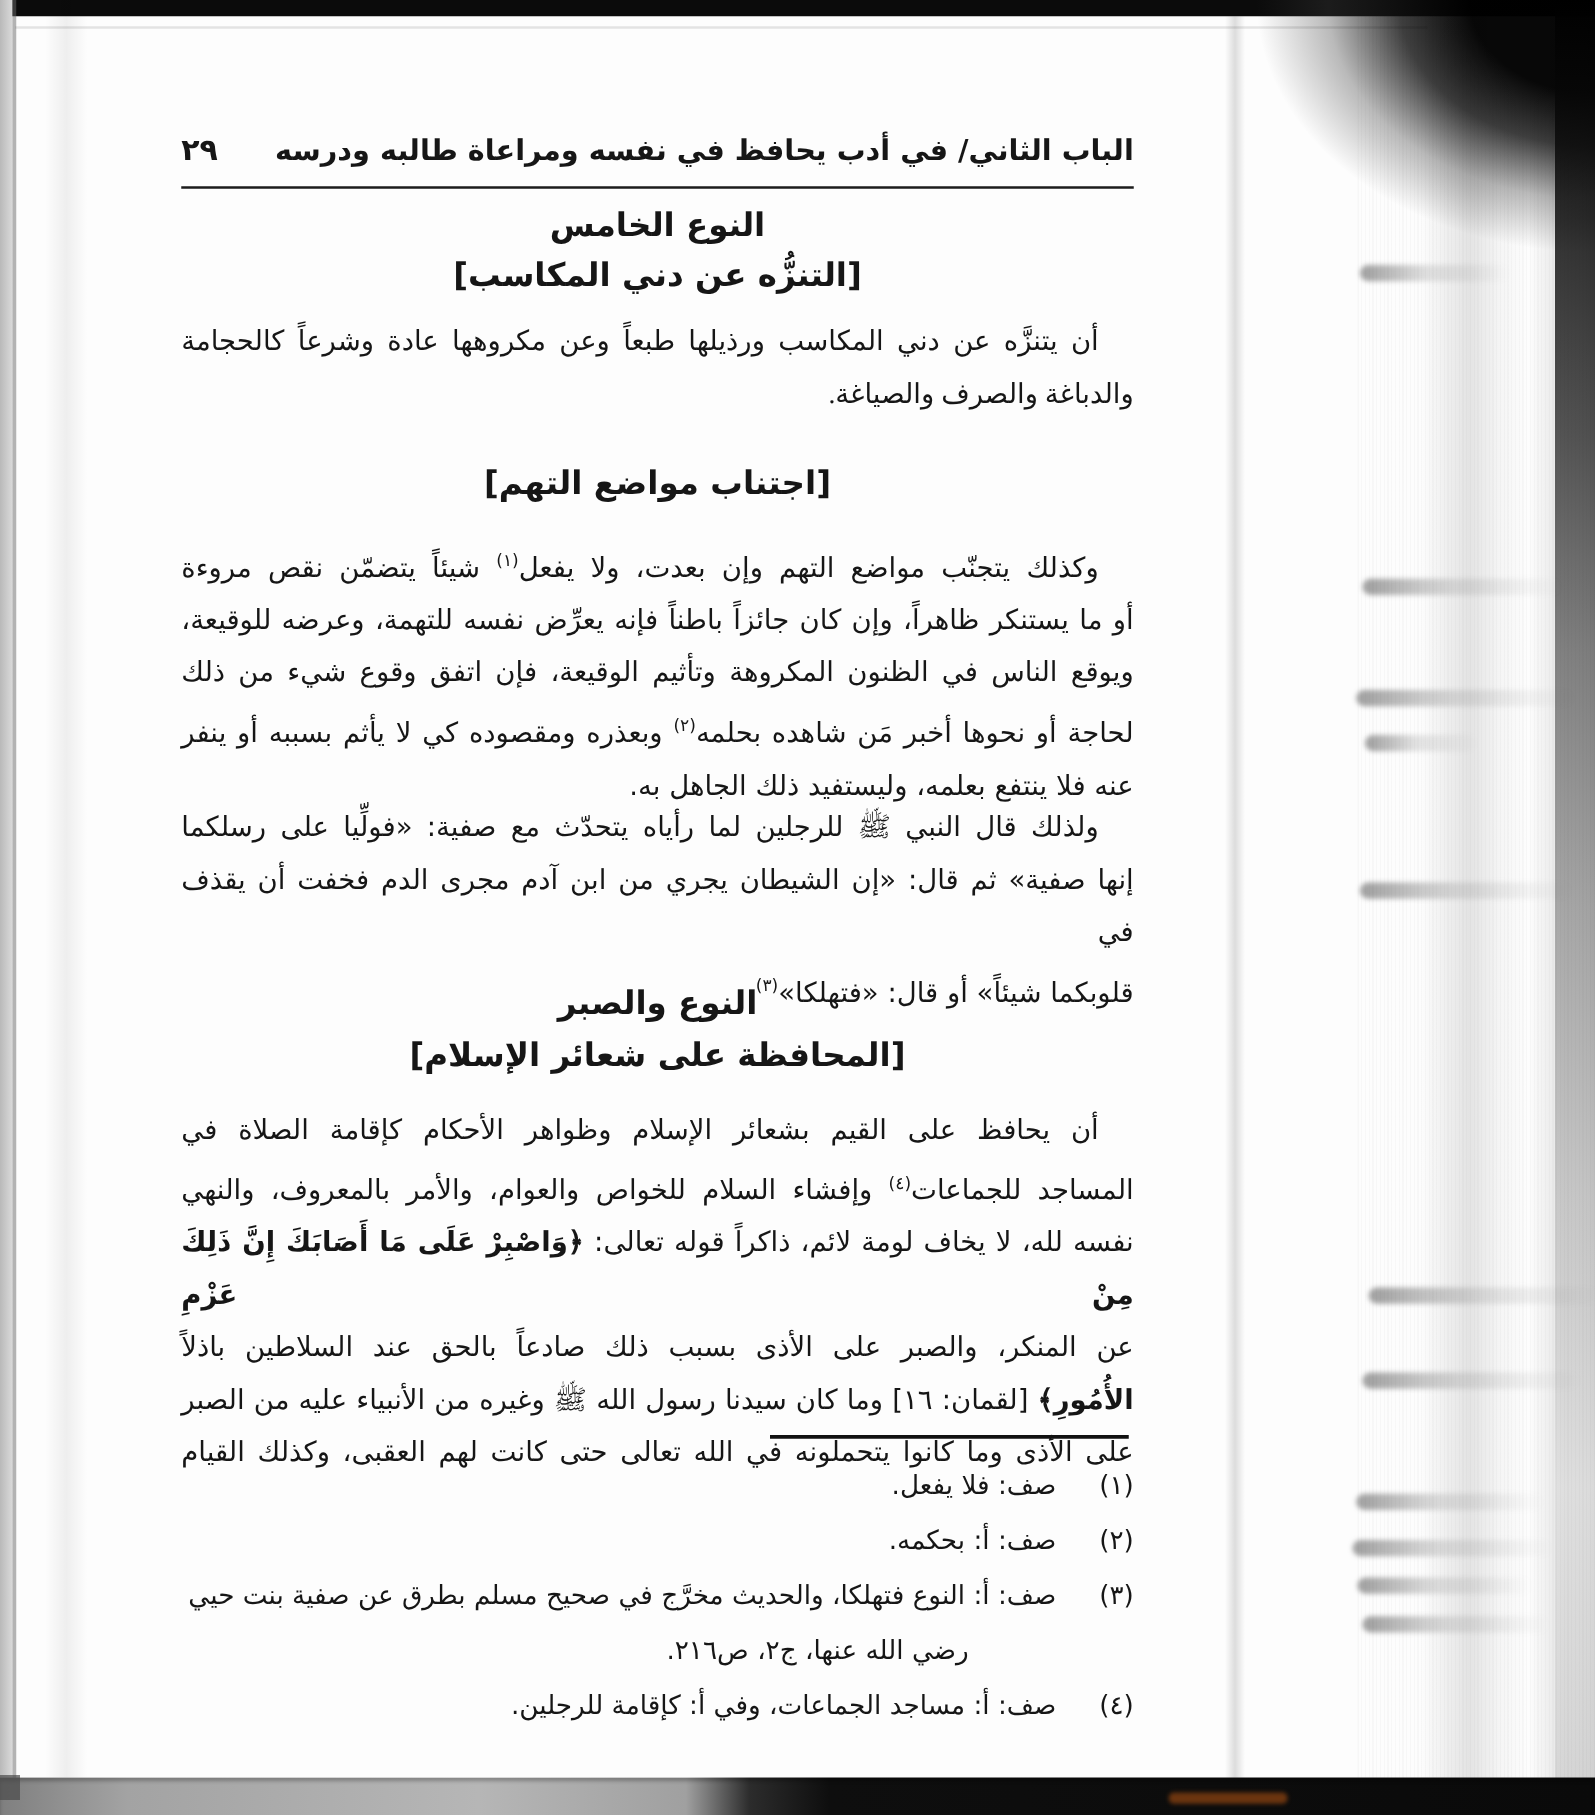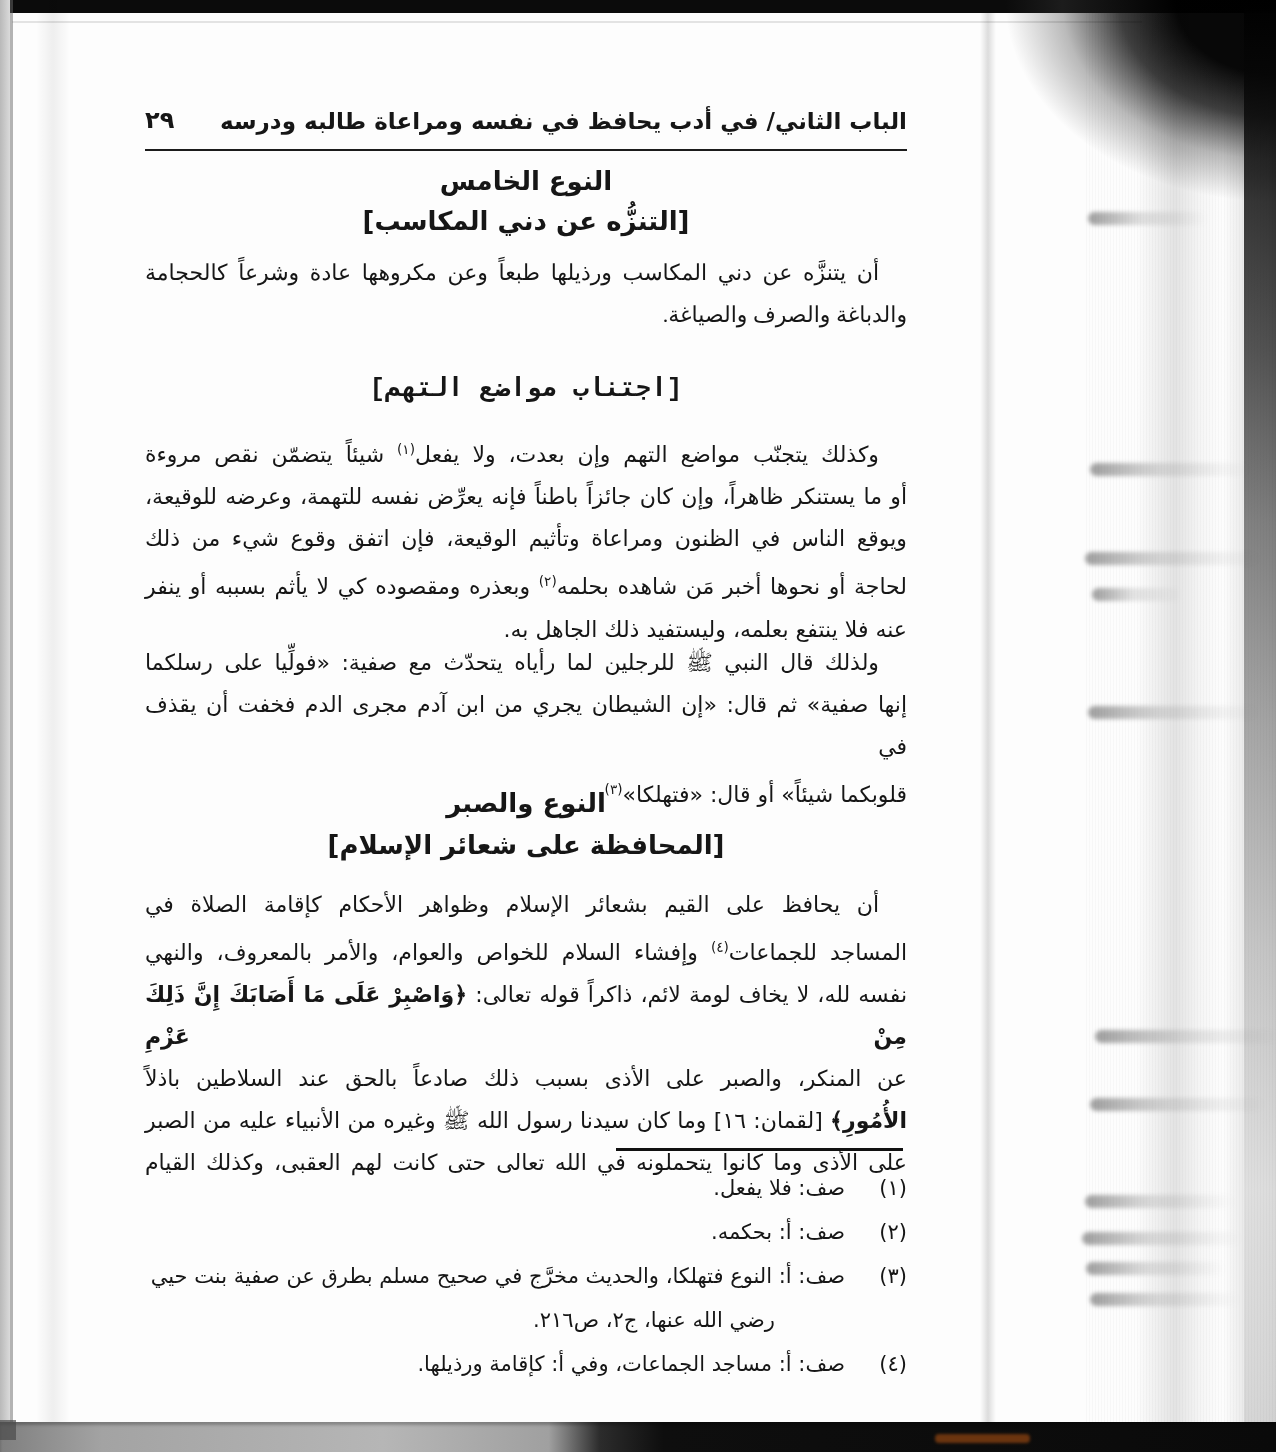--- a/index.html
+++ b/index.html
@@ -35,21 +35,21 @@
     border-radius:4px;filter:blur(1.5px);opacity:.85;}
   .bottom-left-nub{position:absolute;left:0;bottom:12px;width:16px;height:20px;background:#4a4a4a;opacity:.7;}
   
   .abs{position:absolute;}
   .col{left:145px;width:762px;direction:rtl;}
   .hdr{top:106px;display:flex;justify-content:space-between;align-items:flex-end;
     font-weight:bold;font-size:23px;}
   .hdr-num{font-size:24px;}
   .hdr-rule{top:149px;height:0;border-top:2px solid #1c1c1c;}
   .h-center{text-align:center;font-weight:bold;font-size:26px;}
-  .h5{top:166px;} .sub5{top:206px;} .h-avoid{top:372px;font-family:Liberation Mono, monospace;}
+  .h5{top:166px;} .sub5{top:206px;} .h-avoid{top:372px;}
   .h6{top:788px;} .sub6{top:830px;}
   .para{font-size:22px;line-height:42px;}
   .p1{top:252px;font-family:Liberation Serif, serif;} .p2{top:428px;} .p3{top:642px;} .p4{top:884px;}
   .pline{display:block;text-align:justify;text-align-last:justify;white-space:normal;}
   .pline-first{padding-right:28px;}
   .pline-endright{text-align-last:right;}
   sup.fnref{font-size:.62em;vertical-align:super;letter-spacing:-1px;}
   .verse{font-weight:bold;}
   .fn-rule{top:1148px;width:287px;left:616px;border-top:3px solid #111;height:0;}
   .fns{top:1166px;font-size:21px;line-height:44px;}
@@ -100,21 +100,21 @@
   <div class="abs col h-center sub5">[التنزُّه عن دني المكاسب]</div>
   <div class="abs col para p1">
     <span class="pline pline-first">أن يتنزَّه عن دني المكاسب ورذيلها طبعاً وعن مكروهها عادة وشرعاً كالحجامة</span>
     <span class="pline pline-endright">والدباغة والصرف والصياغة.</span>
   </div>
 
   <div class="abs col h-center h-avoid">[اجتناب مواضع التهم]</div>
   <div class="abs col para p2">
     <span class="pline pline-first">وكذلك يتجنّب مواضع التهم وإن بعدت، ولا يفعل<sup class="fnref">(١)</sup> شيئاً يتضمّن نقص مروءة</span>
     <span class="pline">أو ما يستنكر ظاهراً، وإن كان جائزاً باطناً فإنه يعرِّض نفسه للتهمة، وعرضه للوقيعة،</span>
-    <span class="pline">ويوقع الناس في الظنون ومراعاة وتأثيم الوقيعة، فإن اتفق وقوع شيء من ذلك</span>
+    <span class="pline">ويوقع الناس في الظنون المكروهة وتأثيم الوقيعة، فإن اتفق وقوع شيء من ذلك</span>
     <span class="pline">لحاجة أو نحوها أخبر مَن شاهده بحلمه<sup class="fnref">(٢)</sup> وبعذره ومقصوده كي لا يأثم بسببه أو ينفر</span>
     <span class="pline pline-endright">عنه فلا ينتفع بعلمه، وليستفيد ذلك الجاهل به.</span>
   </div>
   <div class="abs col para p3">
     <span class="pline pline-first">ولذلك قال النبي ﷺ للرجلين لما رأياه يتحدّث مع صفية: «فولِّيا على رسلكما</span>
     <span class="pline">إنها صفية» ثم قال: «إن الشيطان يجري من ابن آدم مجرى الدم فخفت أن يقذف في</span>
     <span class="pline pline-endright">قلوبكما شيئاً» أو قال: «فتهلكا»<sup class="fnref">(٣)</sup>.</span>
   </div>
 
   <div class="abs col h-center h6">النوع والصبر</div>
@@ -140,17 +140,17 @@
     </div>
     <div class="fn">
       <span class="fn-num">(٣)</span>
       <span class="fn-text">
         <span>صف: أ: النوع فتهلكا، والحديث مخرَّج في صحيح مسلم بطرق عن صفية بنت حيي</span>
         <span class="fn-cont">رضي الله عنها، ج٢، ص٢١٦.</span>
       </span>
     </div>
     <div class="fn">
       <span class="fn-num">(٤)</span>
-      <span class="fn-text">صف: أ: مساجد الجماعات، وفي أ: كإقامة ورذيلها.</span>
+      <span class="fn-text">صف: أ: مساجد الجماعات، وفي أ: كإقامة للرجلين.</span>
     </div>
   </div>
 
 </div>
 
 </body></html>

